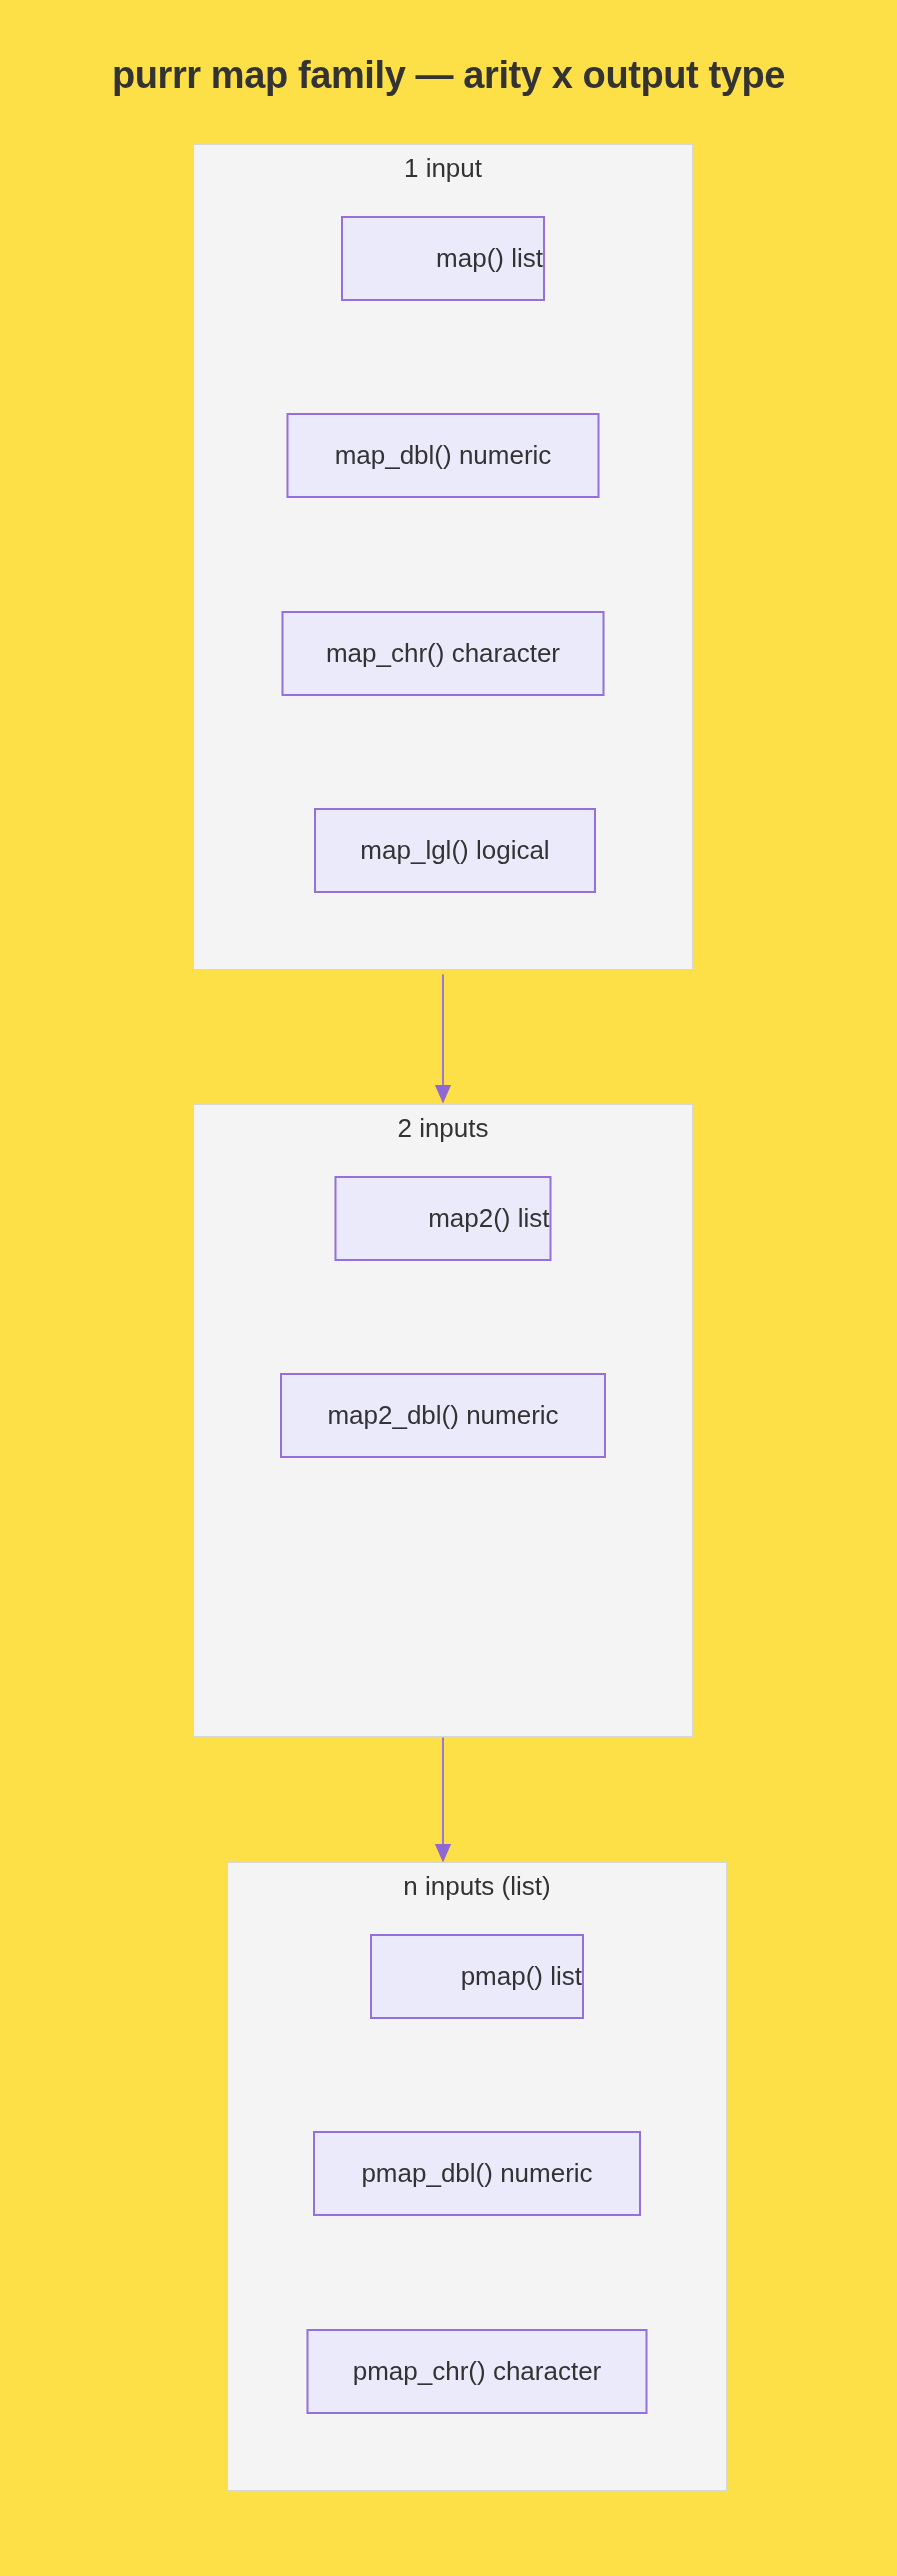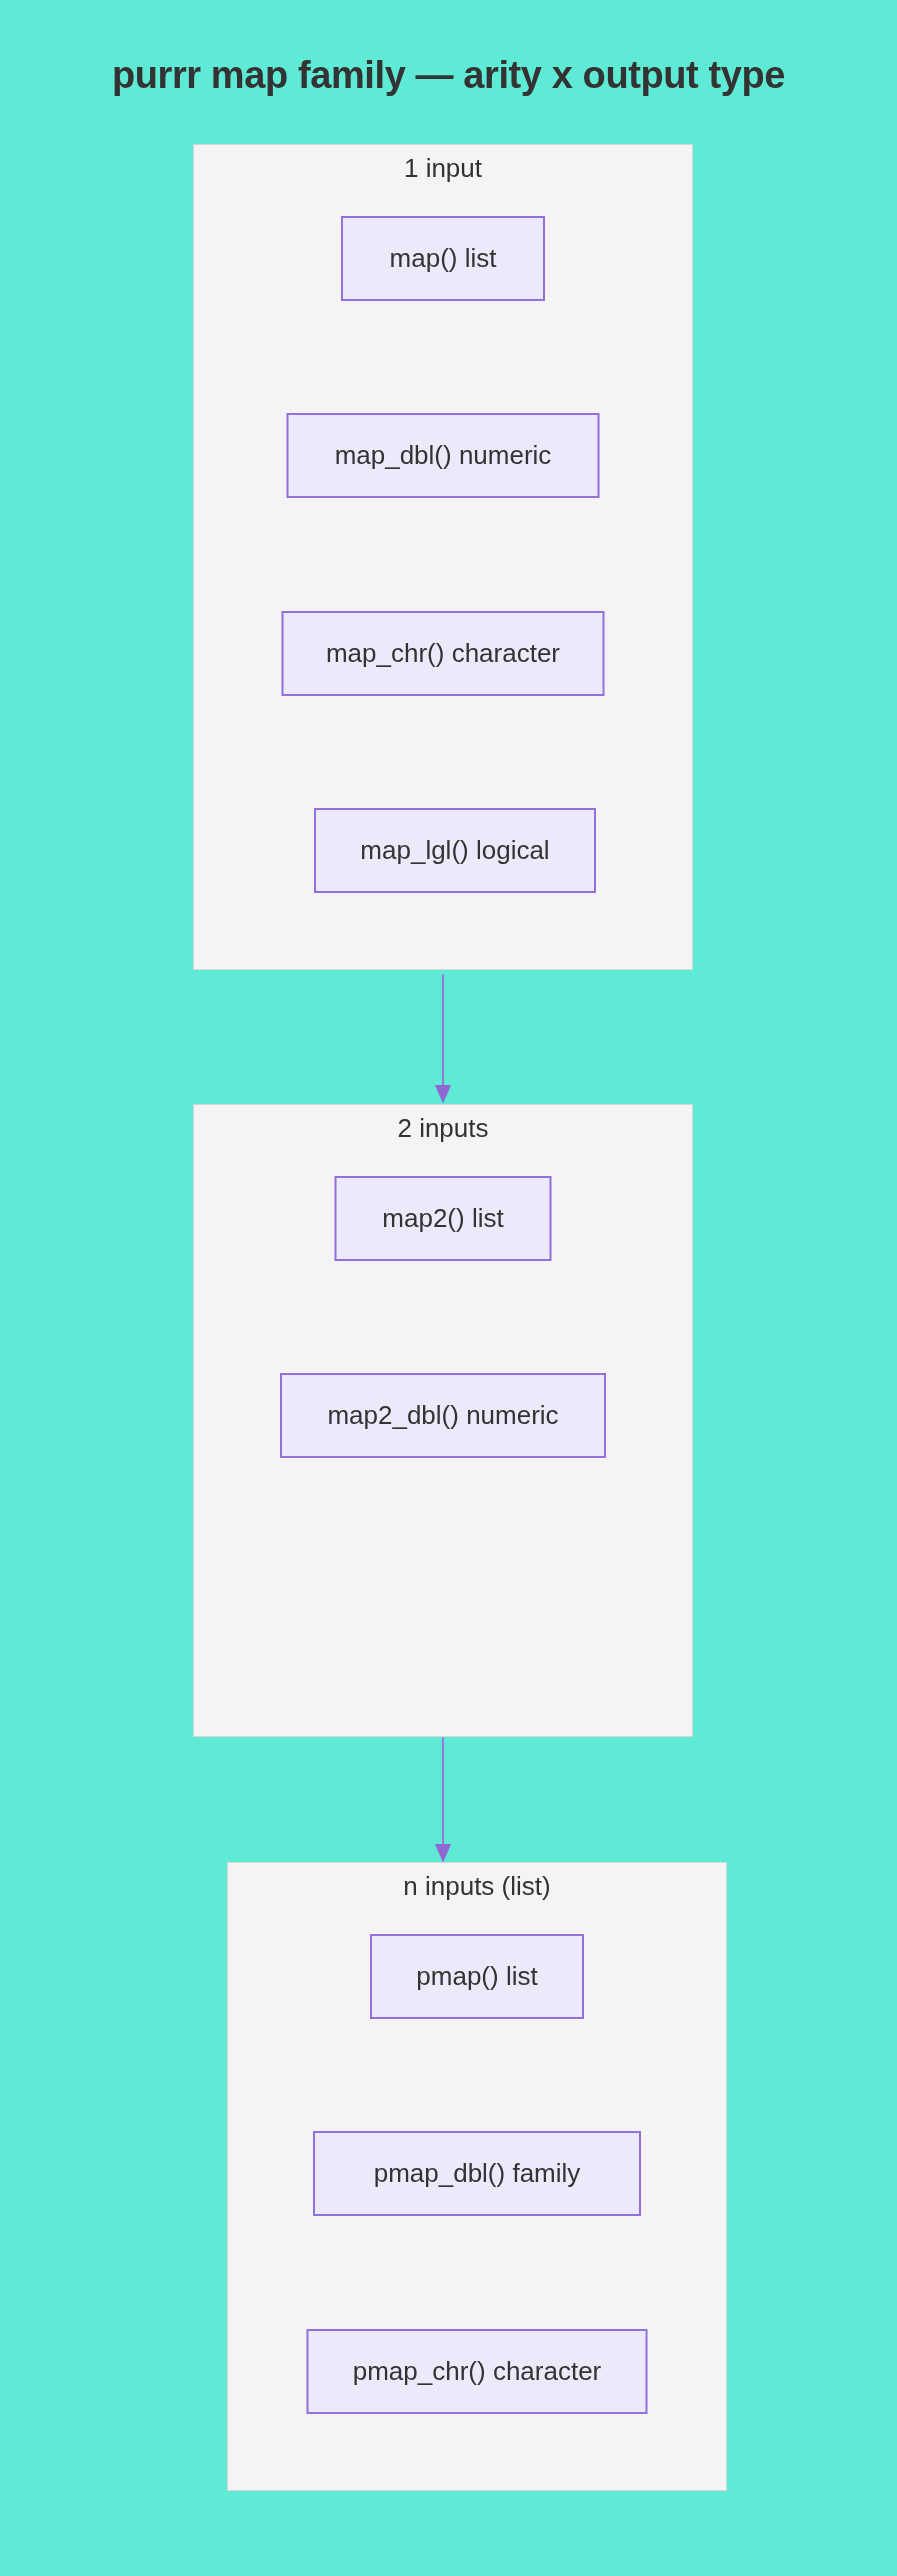--- a/index.html
+++ b/index.html
@@ -11,21 +11,21 @@
     --edge-head:#8F68D2;
     --text:#333333;
   }
   *{box-sizing:border-box;margin:0;padding:0;}
   html,body{background:#ffffff;}
   body{font-family:"Liberation Sans", sans-serif;color:var(--text);}
   .canvas{
     position:relative;
     width:897px;
     height:2576px;
-    background:#5eead4;
+    background:#fde047;
     overflow:hidden;
   }
   .diagram-title{
     position:absolute;
     left:0; top:54px; width:897px;
     text-align:center;
     font-size:38px;
     font-weight:700;
     letter-spacing:-0.4px;
     color:var(--text);
@@ -54,21 +54,21 @@
     height:85px;
     background:var(--node-fill);
     border:2px solid var(--node-border);
     display:flex;
     align-items:center;
     justify-content:center;
     font-size:26px;
     color:var(--text);
     white-space:nowrap;
   }
-  .node.r1{top:71px;}
+  .node.r1{top:71px;justify-content:flex-end;}
   .node.r2{top:268px;}
   .node.r3{top:466px;}
   .node.r4{top:663px;margin-left:12px;}
   .edge-svg{position:absolute;display:block;}
   .edge-line{stroke:var(--edge);stroke-width:2.5px;fill:none;}
   .edge-head{fill:var(--edge-head);stroke:none;}
 </style>
 </head>
 <body>
 
@@ -111,21 +111,21 @@
     <line class="edge-line" x1="16" y1="0" x2="16" y2="135"></line>
     <polygon class="edge-head" points="16,154 6,131 26,131"></polygon>
   </svg>
 
   <div class="cluster cluster-3">
     <div class="cluster-label">n inputs (list)</div>
     <div class="node r1" style="width:214px;">
       <span>pmap() list</span>
     </div>
     <div class="node r2" style="width:328px;">
-      <span>pmap_dbl() family</span>
+      <span>pmap_dbl() numeric</span>
     </div>
     <div class="node r3" style="width:341px;">
       <span>pmap_chr() character</span>
     </div>
   </div>
 
 </div>
 
 
 </body></html>

